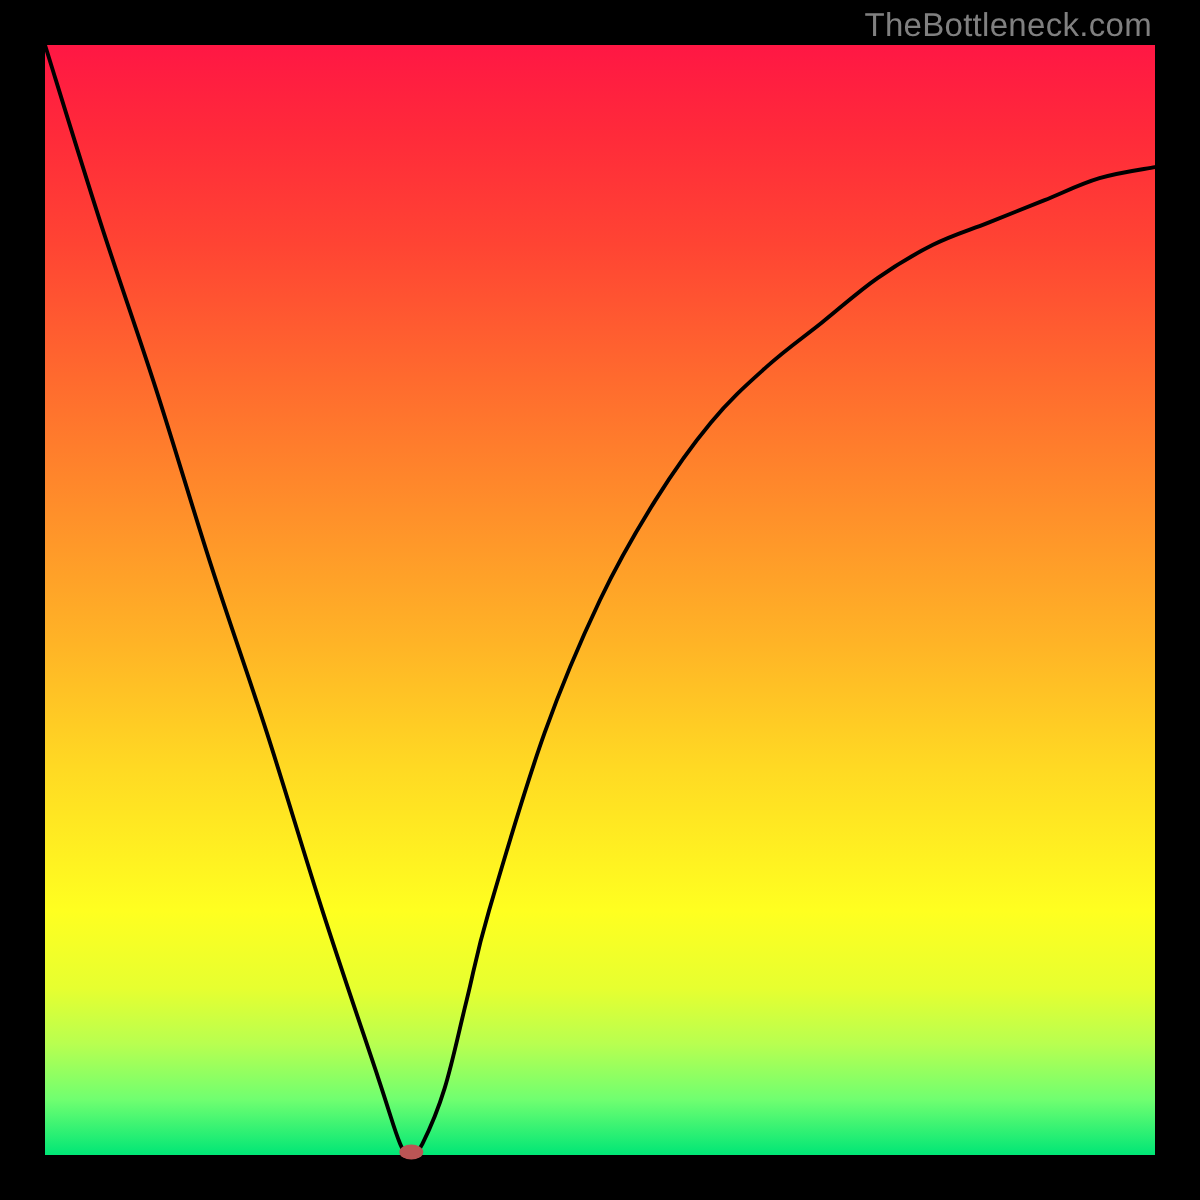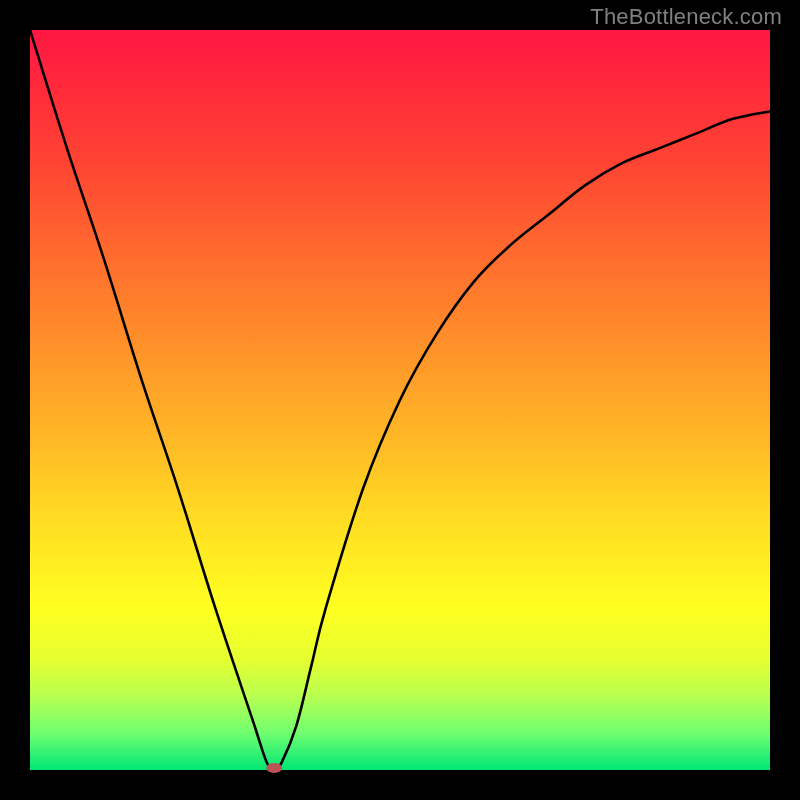--- a/index.html
+++ b/index.html
@@ -35,21 +35,21 @@
       #ffff20 78%,
       #e6ff30 85%,
       #b8ff50 90%,
       #70ff70 95%,
       #00e676 100%
     );
   }
   .watermark {
     position: absolute;
     top: 4px;
-    right: 18px;
+    right: 32px;
     color: #808080;
     font-size: 22px;
     font-weight: 500;
     letter-spacing: 0.2px;
     user-select: none;
   }
   svg.curve {
     position: absolute;
     left: 0;
     top: 0;

